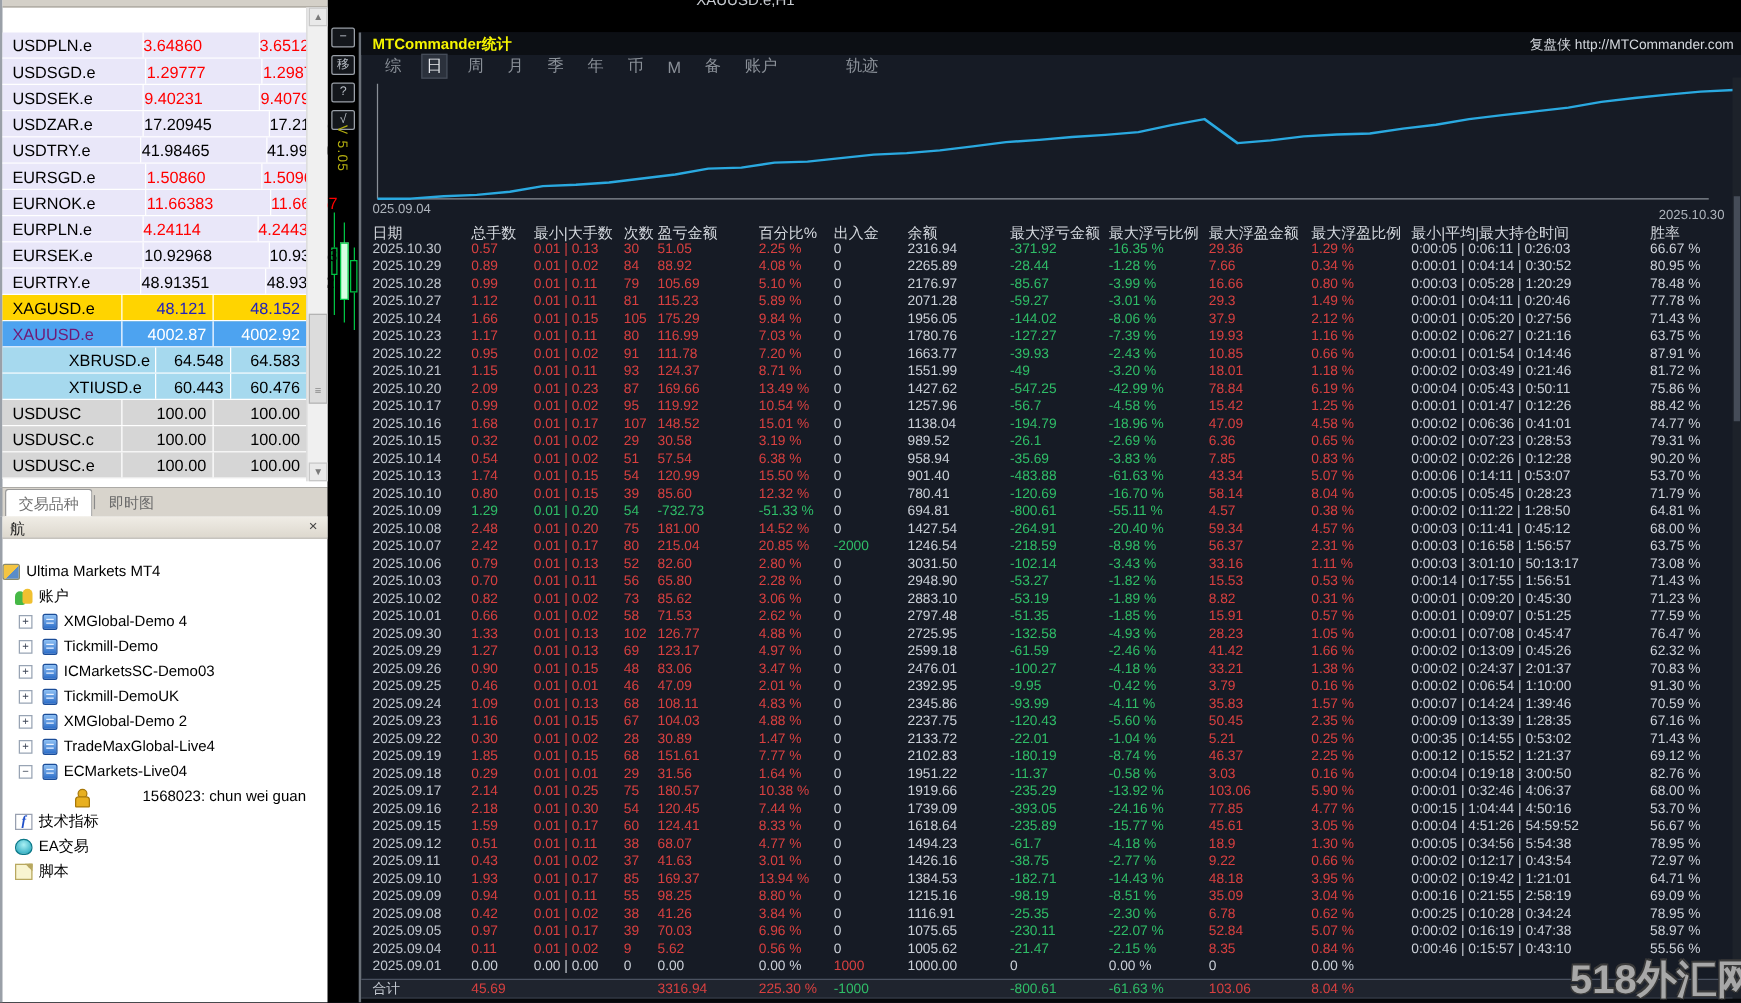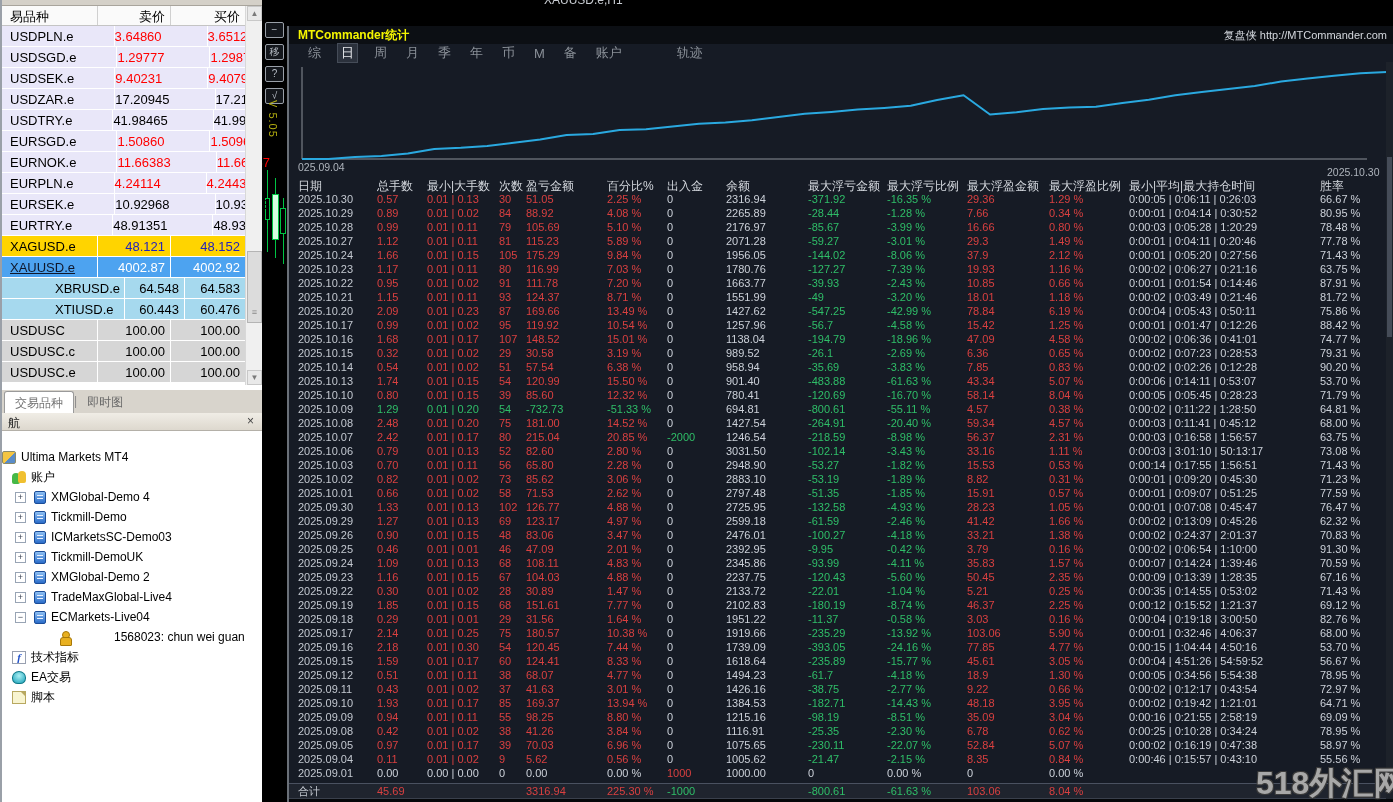--- a/index.html
+++ b/index.html
@@ -14,21 +14,21 @@
   .mw-header .h-sell { width:73px; text-align:right; padding:2px 5px 0 0; border-left:1px solid #d0d0d0; }
   .mw-header .h-buy { width:77px; text-align:right; padding:2px 7px 0 0; border-left:1px solid #d0d0d0; }
   .mw-rows { position:absolute; left:0; top:26px; width:245px; }
   .mw-row { height:21px; display:flex; font-size:13px; border-bottom:1px solid #fff; }
   .mw-row .c-sym { width:95px; padding:3px 0 0 8px; color:#000; }
   .mw-row .c-sell { width:73px; text-align:right; padding:3px 5px 0 0; border-left:1px solid #fff; }
   .mw-row .c-buy { width:77px; text-align:right; padding:3px 7px 0 0; border-left:1px solid #fff; }
   .bg-normal { background:#e9e7f9;gap:40px; }
   .bg-gold { background:#ffd400; }
   .bg-blue { background:#4da3f0; }
-  .bg-blue .c-sym { color:#0f172a;text-decoration:underline; }
+  .bg-blue .c-sym { color:#701a75; }
   .bg-lightblue { background:#a6d9ee;padding-left:45px; }
   .bg-grey { background:#d6d6d6; }
   .val-red { color:#ff0000; }
   .val-blue { color:#000000; }
   .val-navy { color:#2222bb; }
   .val-white { color:#ffffff; }
   .mw-scroll { position:absolute; right:0; top:6px; width:17px; height:379px; background:#f0f0f0; border-left:1px solid #d8d8d8; }
   .mw-arrow { position:absolute; left:1px; width:15px; height:15px; background:#e9e9e9; border:1px solid #c8c8c8; color:#7a7a7a; font-size:8px; text-align:center; line-height:13px; }
   .mw-arrow.up { top:0; }
   .mw-arrow.down { bottom:0; }
@@ -62,21 +62,21 @@
   .icon-indicator::after { content:"f"; position:absolute; left:0; right:0; top:-1px; text-align:center; color:#2050c8; font:italic bold 11px "Liberation Serif", serif; }
   .icon-ea { background:radial-gradient(circle at 50% 35%, #aaf0f4, #18a0b8); border-radius:50% 50% 42% 42%; border:1px solid #0c7888; }
   .icon-script { background:#f8f4d0; border:1px solid #b8a860; }
   .icon-script::after { content:""; position:absolute; right:-1px; top:-1px; border:3px solid #b8a860; border-left-color:transparent; border-bottom-color:transparent; }
 
   
   .gapstrip { position:absolute; left:262px; top:0; width:25px; height:802px; background:#000; }
   .candle { position:absolute; border:1px solid #00c444; }
   .wick { position:absolute; width:1px; background:#00c444; }
   .bgtitle { position:absolute; left:283px; top:-7px; width:300px; height:14px; overflow:visible; color:#c8ccd2; font-size:12px; z-index:3; }
-  .bgtitle-clip { position:absolute; left:261px; top:0; width:600px; height:8px; overflow:hidden; z-index:3; }
+  .bgtitle-clip { position:absolute; left:274px; top:0; width:600px; height:8px; overflow:hidden; z-index:3; }
   .sidebtns { position:absolute; left:265px; top:22px; z-index:5; }
   .sbtn { width:19px; height:16px; margin-bottom:6px; background:#14171c; border:1px solid #9aa0a8; border-radius:2px; color:#b8bec6; font-size:10px; text-align:center; line-height:14px; }
   .version { position:absolute; left:267px; top:100px; color:#b4ae10; font-size:11px; writing-mode:vertical-rl; letter-spacing:1px; z-index:5; }
 
   
   .panel { position:absolute; left:287px; top:26px; width:1106px; height:776px; background:#161b25; border-left:2px solid #6a7078; z-index:2; }
   .ptitlebar { position:absolute; left:0; top:0; width:100%; height:18px; background:#0c0f14; display:flex; justify-content:space-between; align-items:center; padding:0 6px 0 9px; }
   .ptitle { color:#f5f500; font-size:12px; font-weight:bold; }
   .pbrand { color:#d4d8de; font-size:11px; }
   .ptabs { position:absolute; left:0; top:18px; width:100%; height:18px; display:flex; align-items:center; padding-left:16px; gap:13px; font-size:13px; color:#8a9098; }
@@ -123,25 +123,20 @@
 <div class="sidebtns">
     <div class="sbtn">−</div>
     <div class="sbtn">移</div>
     <div class="sbtn">?</div>
     <div class="sbtn">√</div>
   </div>
 <div class="version">V 5.05</div>
 
 <div class="mwatch">
   <div class="mw-topsliver"></div>
-  <div class="mw-header">
-    <span class="h-sym">易品种</span>
-    <span class="h-sell">卖价</span>
-    <span class="h-buy">买价</span>
-  </div>
   <div class="mw-rows">
       <div class="mw-row bg-normal">
         <span class="c-sym">USDPLN.e</span>
         <span class="c-sell val-red">3.64860</span>
         <span class="c-buy val-red">3.65129</span>
       </div>
       <div class="mw-row bg-normal">
         <span class="c-sym">USDSGD.e</span>
         <span class="c-sell val-red">1.29777</span>
         <span class="c-buy val-red">1.29874</span>

